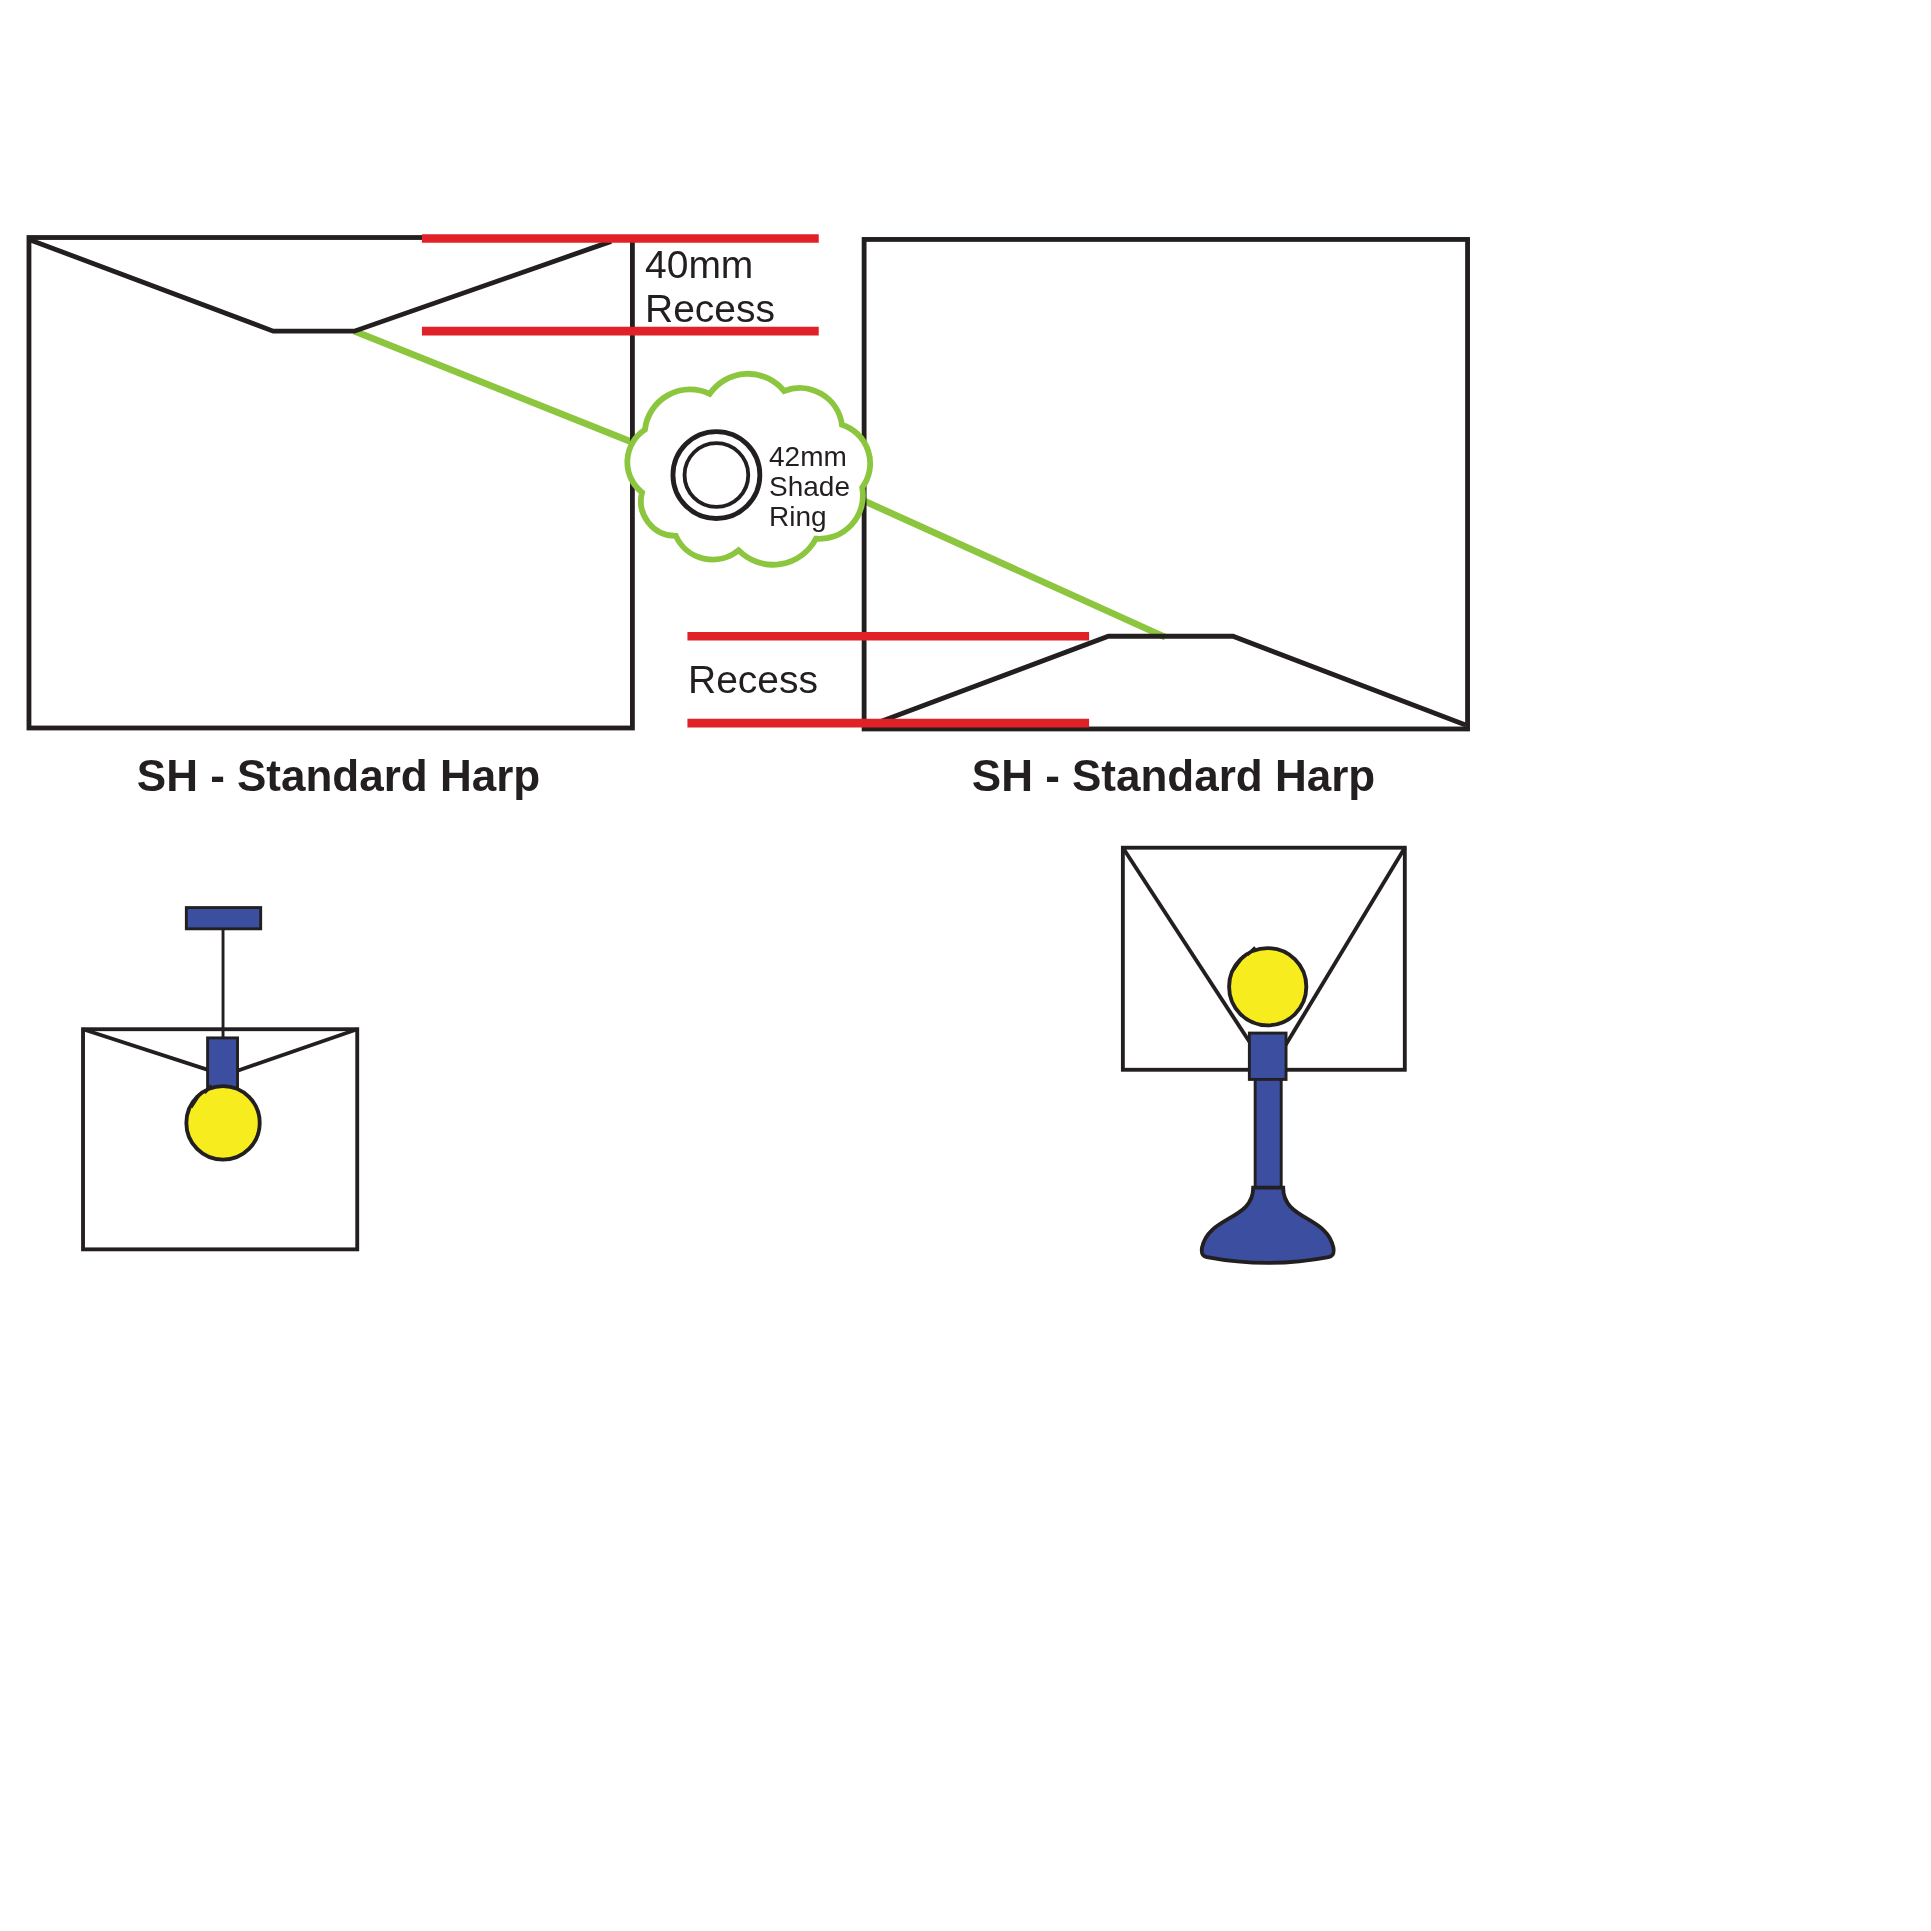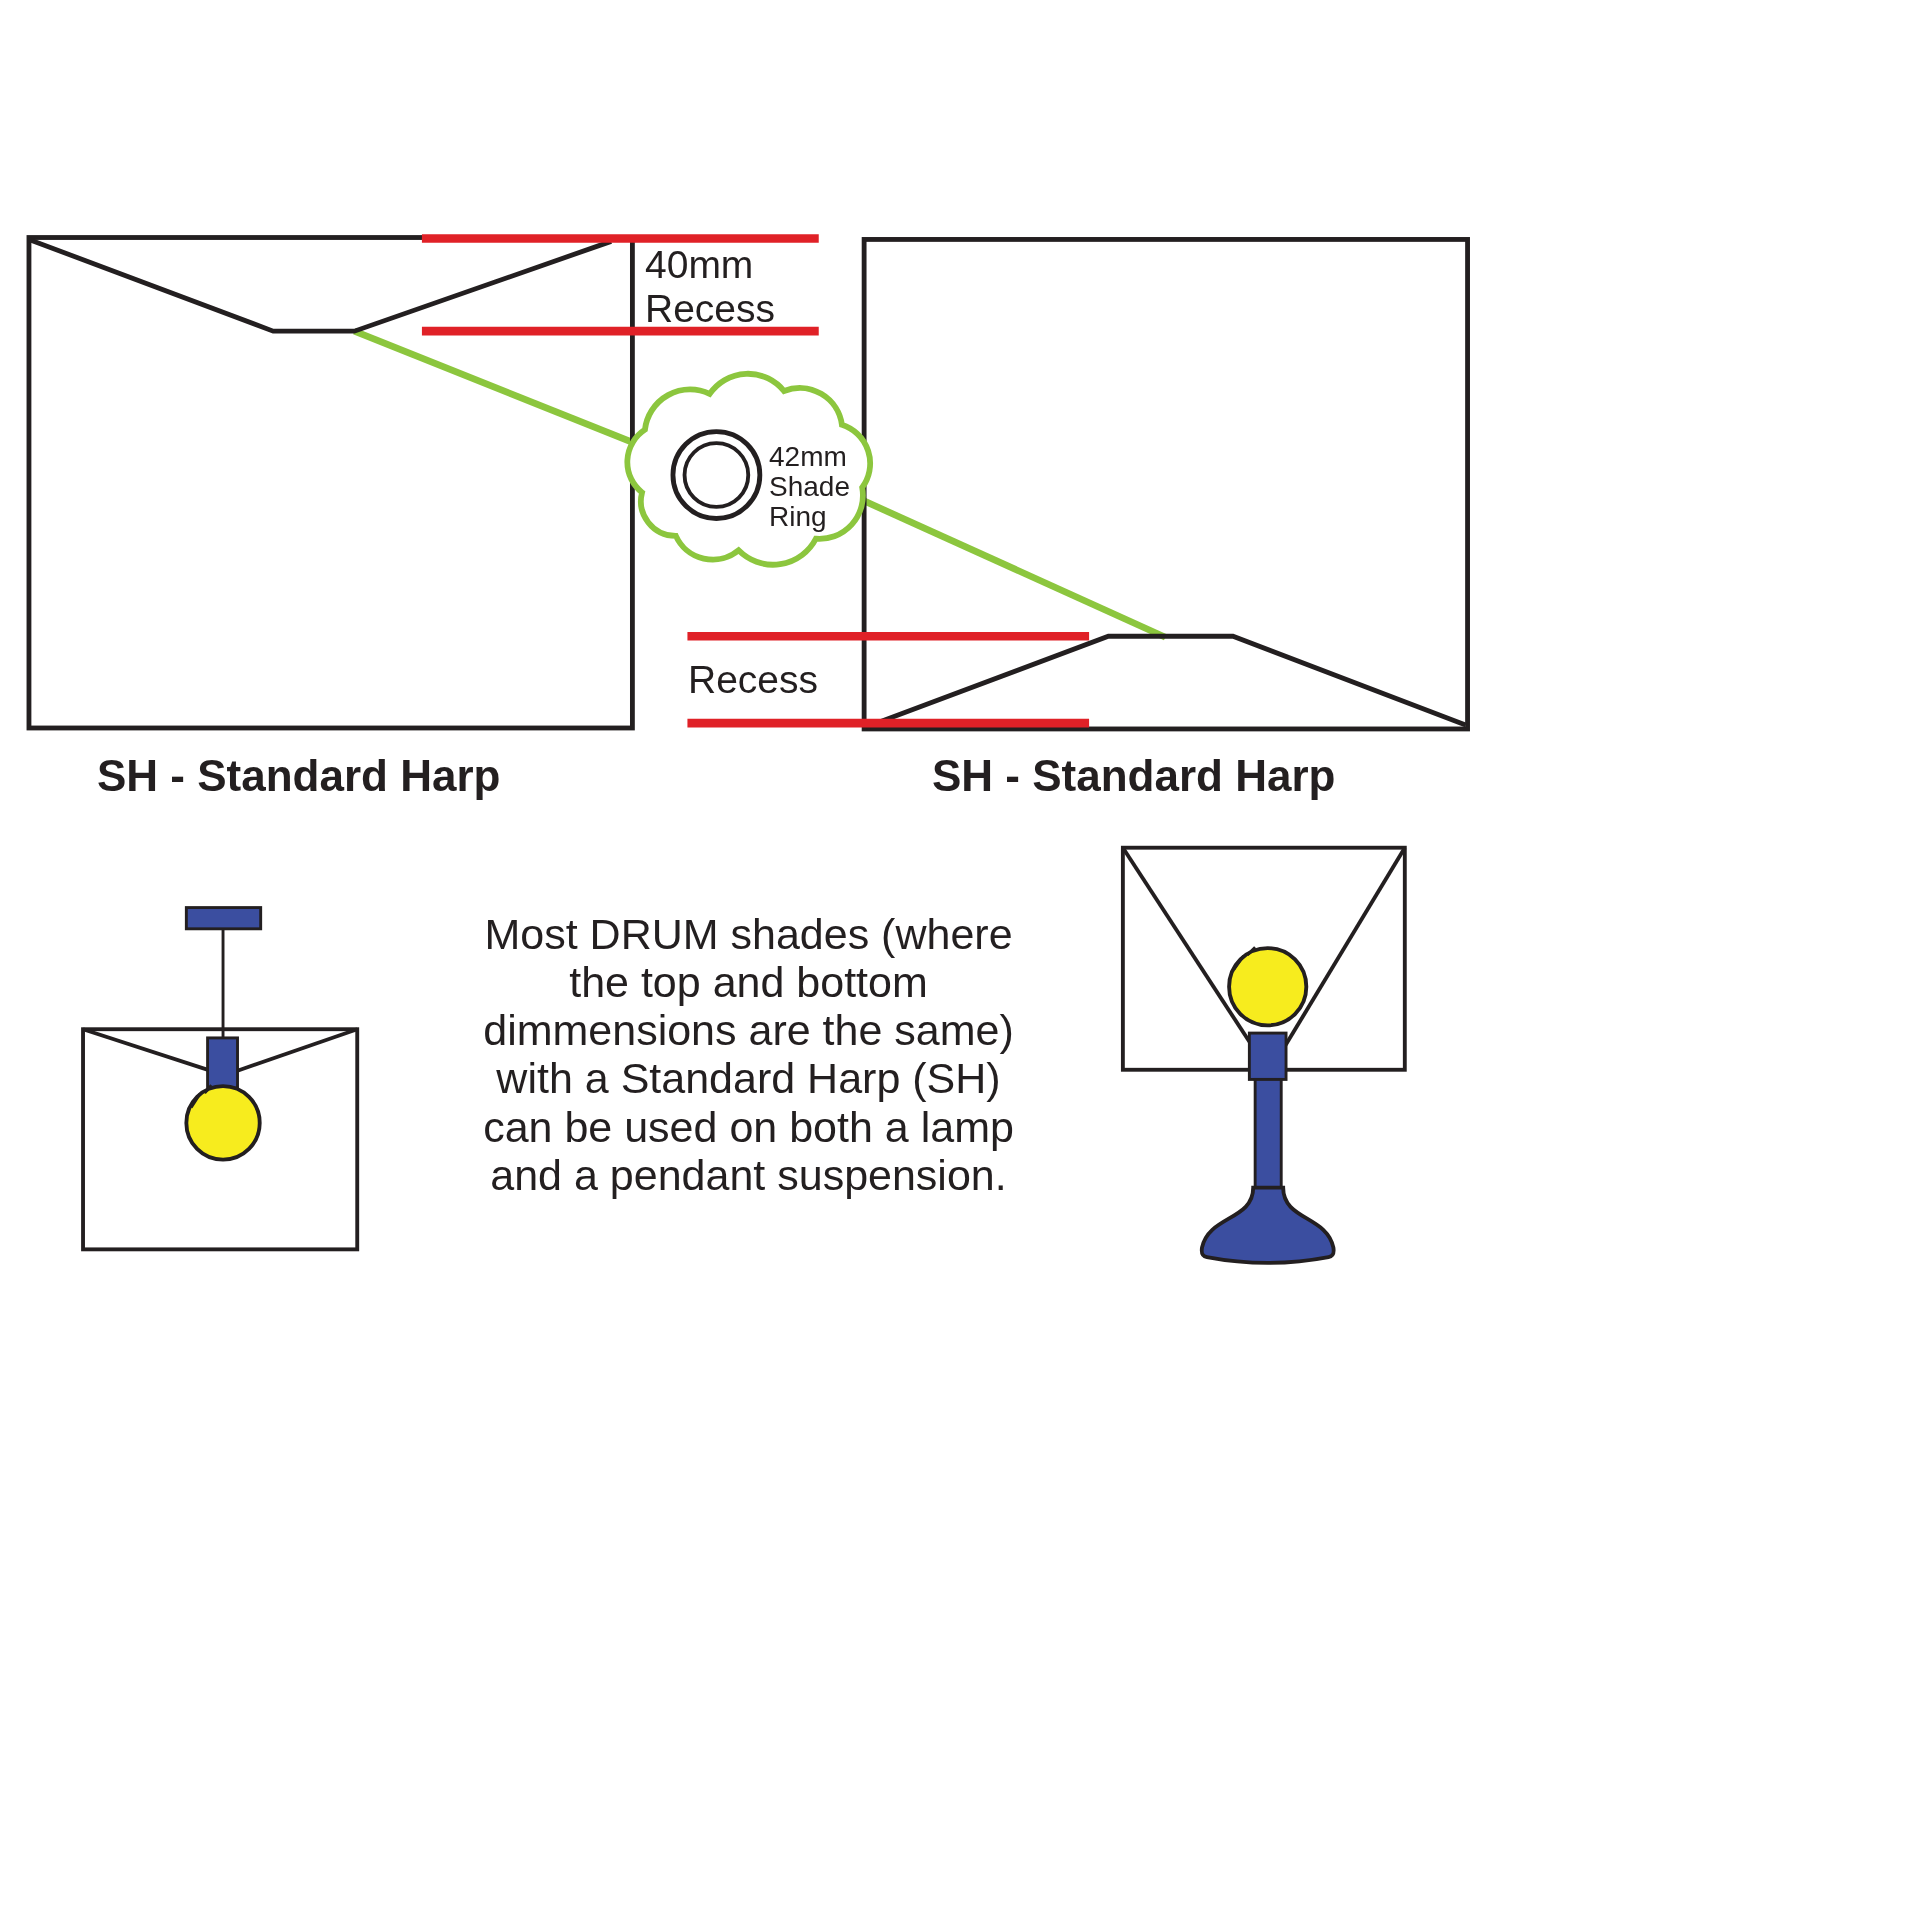--- a/index.html
+++ b/index.html
@@ -17,21 +17,21 @@
     left: 0; top: 0;
     width: 1931px; height: 1931px;
   }
   .label {
     position: absolute;
     color: #231f20;
   }
   .multiline { white-space: pre-line; }
   .recess-label { font-size: 39px; line-height: 1.13; font-weight: 400; }
   .ring-label { font-size: 28px; line-height: 1.08; font-weight: 400; }
-  .caption { font-size: 44px; font-weight: 700; }
+  .caption { font-size: 44px; font-weight: 700; text-align: center; }
   .note-text { font-size: 43px; line-height: 1.12; text-align: center; }
 </style>
 </head>
 <body>
 
 <div class="page">
 
   <svg class="canvas" viewBox="0 0 2000 2000" xmlns="http://www.w3.org/2000/svg">
 
     <g>
@@ -102,21 +102,15 @@
   <div class="label ring-label multiline" style="left:769px; top:442px;">42mm
 Shade
 Ring</div>
 
   <div class="label recess-label" style="left:688px; top:658px;">Recess</div>
 
   <div class="label caption" style="left:97px; top:751px; width:483px;">SH - Standard Harp</div>
 
   <div class="label caption" style="left:932px; top:751px; width:483px;">SH - Standard Harp</div>
 
-  <div class="label note-text multiline" style="left:449px; top:910px; width:599px;">Most DRUM shades (where
-the top and bottom
-dimmensions are the same)
-with a Standard Harp (SH)
-can be used on both a lamp
-and a pendant suspension.</div>
 
 </div>
 
 
 </body></html>

